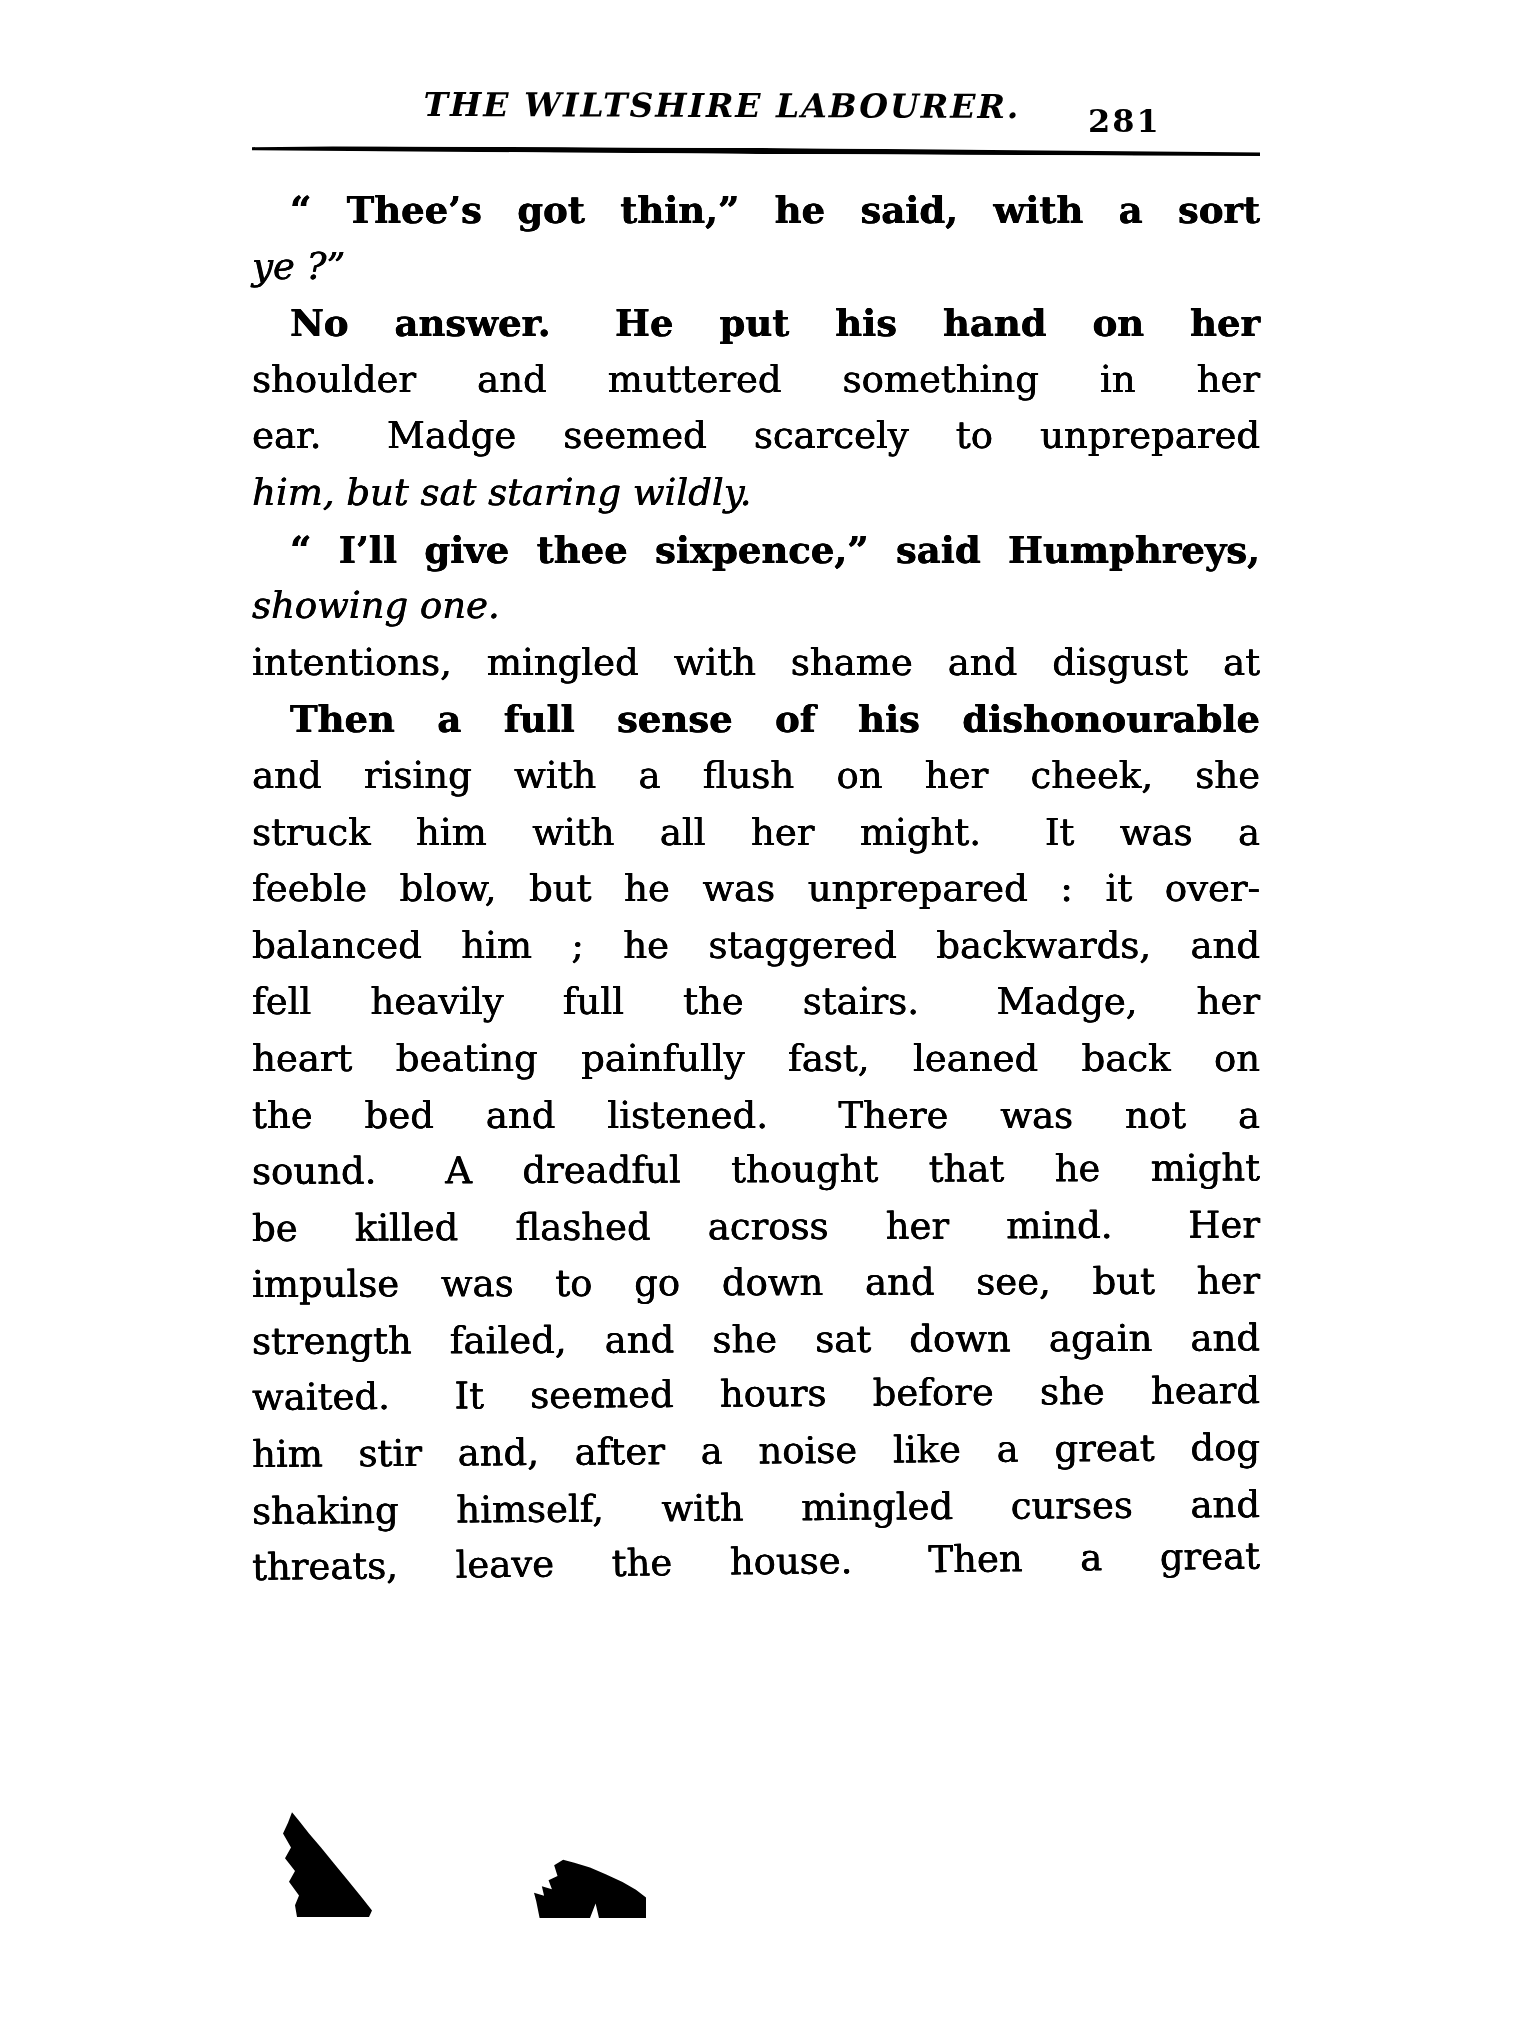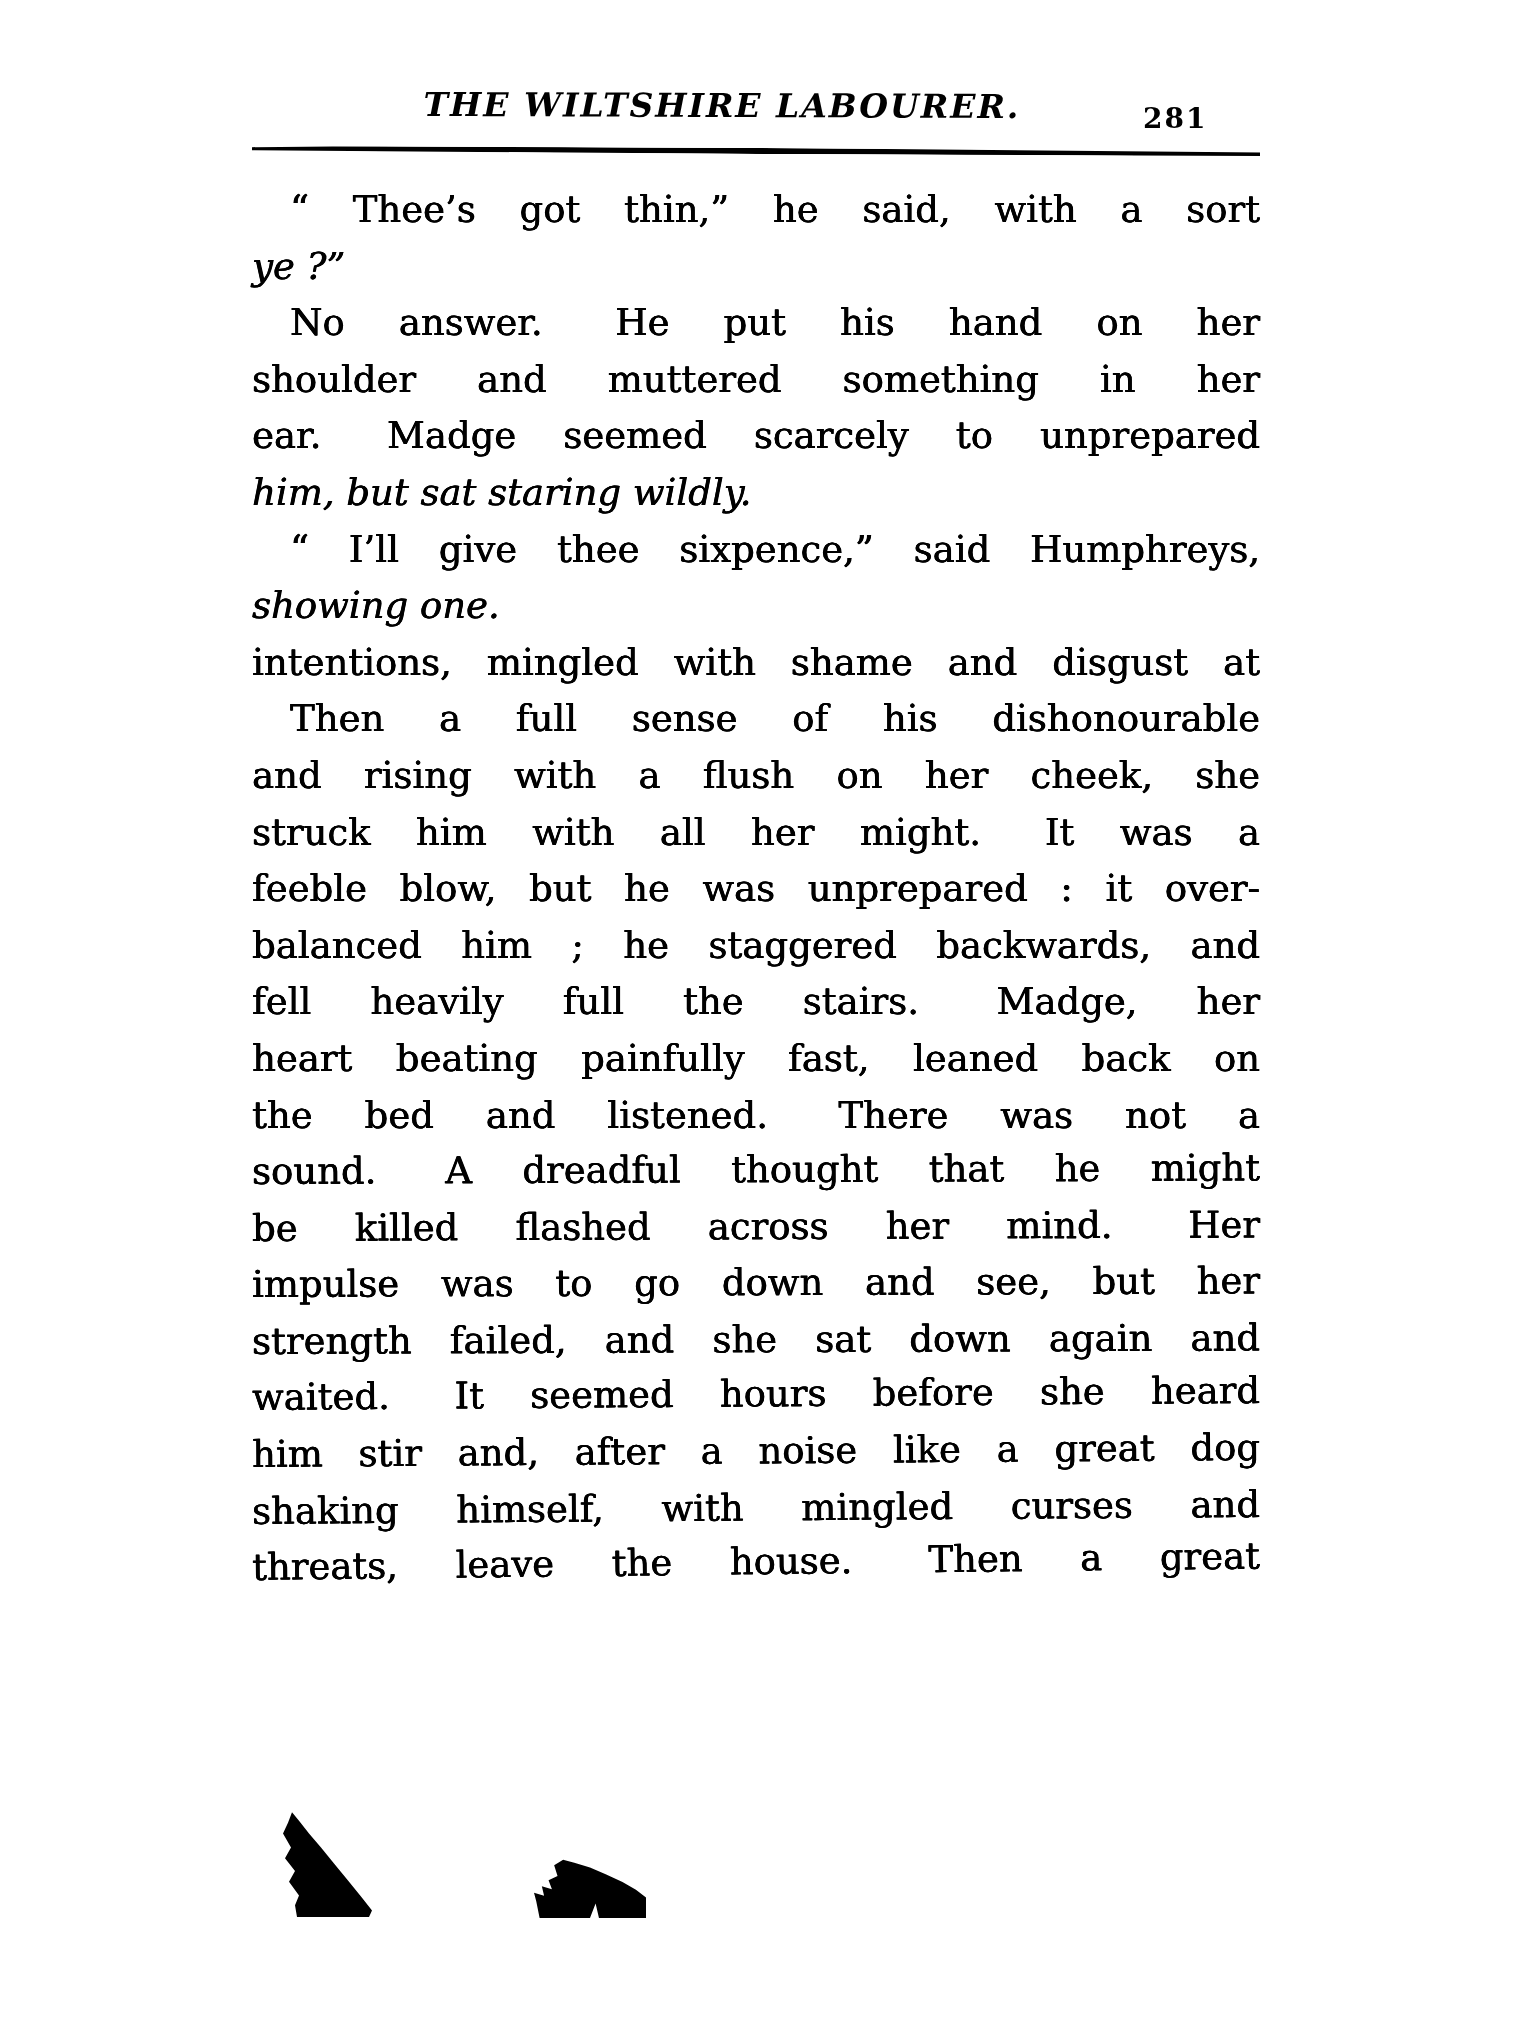--- a/index.html
+++ b/index.html
@@ -8,38 +8,38 @@
     color:#000; font-family:"DejaVu Serif","Liberation Serif",serif;
     overflow:hidden;
   }
   .header-title {
     position:absolute; left:392px; top:86px; width:660px;
     text-align:center; font-style:italic; font-weight:bold;
     font-size:33px; letter-spacing:2px; white-space:nowrap;
     transform:rotate(0.2deg);
   }
   .page-number {
-    position:absolute; left:1143px; top:102px;
-    font-size:28px; letter-spacing:2px; font-weight:bold;
+    position:absolute; left:1088px; top:102px;
+    font-size:32px; letter-spacing:2px; font-weight:bold;
   }
   .header-rule {
     position:absolute; left:252px; top:148px; width:1008px; height:6px;
     background:#000; transform:rotate(0.3deg); transform-origin:50% 50%;
     clip-path:polygon(0 30%, 8% 10%, 55% 0, 100% 30%, 100% 90%, 50% 100%, 0 80%);
   }
   .text-block {
     position:absolute; left:252px; top:182px; width:1008px;
     font-size:37px; line-height:56.6px;
     text-shadow:0.4px 0 0 #000, -0.2px 0 0 #000;
   }
   .text-line {
     height:56.6px; text-align:justify; text-align-last:justify;
     transform-origin:0 50%;
   }
-  .text-line.indent { text-indent:38px; }
+  .text-line.indent { text-indent:38px;font-weight:bold; }
   .text-line.para-end { text-align-last:left;font-style:italic; }
   
   .text-line:nth-child(n+18) { transform:rotate(-0.2deg); }
   .text-line:nth-child(n+22) { transform:rotate(-0.4deg); }
   .text-line:nth-child(n+25) { transform:rotate(-0.65deg); }
   .ink-blot { position:absolute; background:#000; }
   .blot-left {
     left:272px; top:1810px; width:100px; height:107px;
     clip-path:polygon(20% 2%, 27% 10%, 37% 22%, 49% 35%, 62% 50%, 76% 66%,
       90% 82%, 100% 94%, 97% 100%, 25% 100%, 23% 89%, 27% 80%, 17% 67%,

